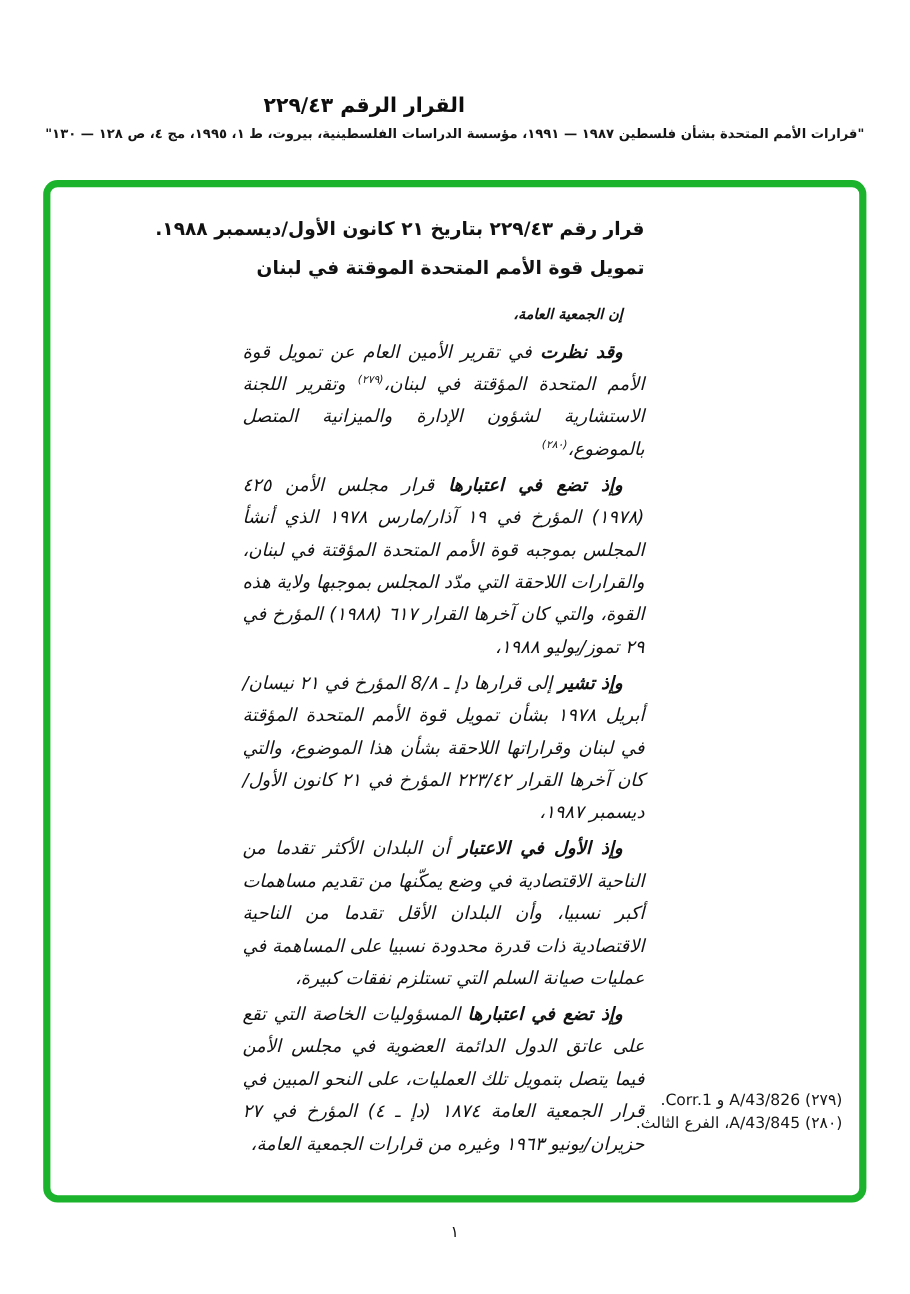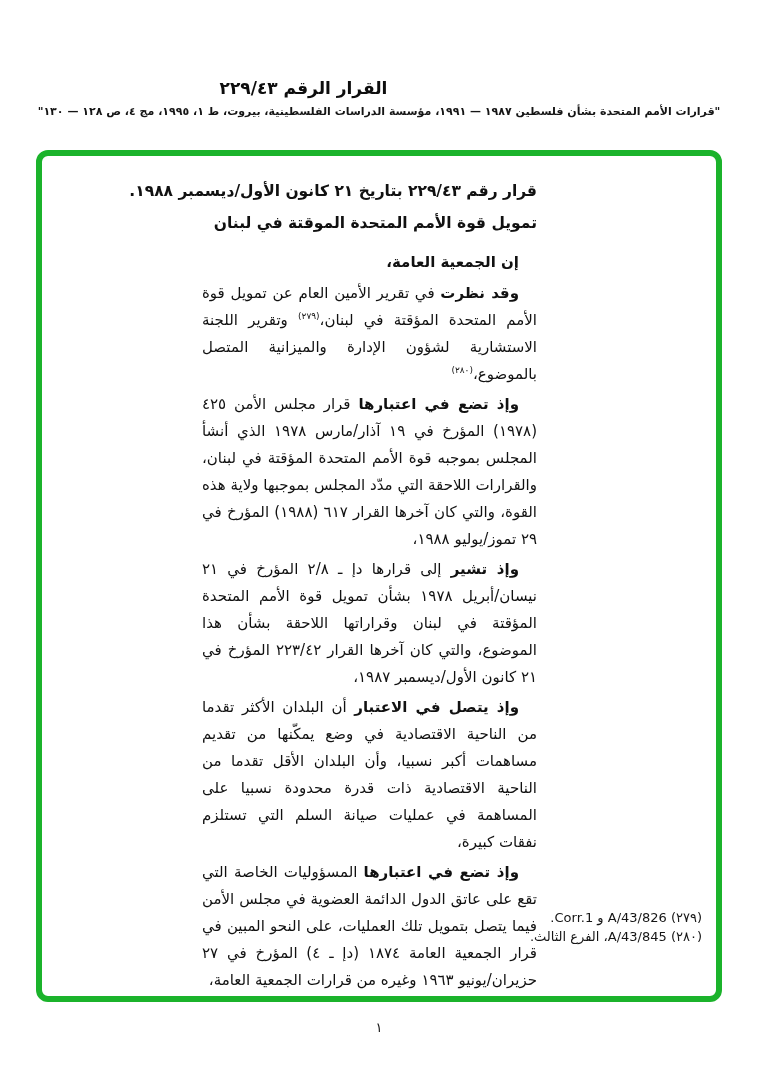--- a/index.html
+++ b/index.html
@@ -37,27 +37,28 @@
   }
   .h-date {
     text-align: center; font-weight: bold; font-size: 15.5px;
     margin: 0 0 14px 0; white-space: nowrap;
   }
   .h-subject {
     text-align: right; font-weight: bold; font-size: 15.5px;
     margin: 0 0 17px 0;
   }
   .opening {
-    font-weight: bold; font-size: 15px; line-height: 27px;
-    text-indent: 18px; margin: 16px 0 4px 0;
+    font-weight: bold; font-size: 12px; line-height: 27px;
+    text-indent: 18px; margin: 16px 0 4px 0; font-style: italic;
   }
   .para {
     font-size: 15px; line-height: 27px;
     text-align: justify; text-indent: 18px;
     margin: 0 0 3px 0;
+    font-style: italic;
   }
   .para .lead { font-weight: bold; }
   sup.fnref { font-size: 9px; line-height: 0; }
   .footnotes {
     position: absolute; right: 14px; bottom: 50px;
     direction: rtl; text-align: right;
     font-size: 13px; line-height: 19px; color: #151515;
   }
   .pagenum {
     position: absolute; top: 1020px; left: 0; width: 758px;
@@ -75,24 +76,24 @@
   <div class="content">
 
     <p class="h-date">قرار رقم ٢٢٩/٤٣ بتاريخ ٢١ كانون الأول/ديسمبر ١٩٨٨.</p>
     <p class="h-subject">تمويل قوة الأمم المتحدة الموقتة في لبنان</p>
     <p class="opening">إن الجمعية العامة،</p>
 
     <p class="para"><span class="lead">وقد نظرت</span><span> في تقرير الأمين العام عن تمويل قوة الأمم المتحدة المؤقتة في لبنان،</span><sup class="fnref">(٢٧٩)</sup><span> وتقرير اللجنة الاستشارية لشؤون الإدارة والميزانية المتصل بالموضوع،</span><sup class="fnref">(٢٨٠)</sup></p>
 
     <p class="para"><span class="lead">وإذ تضع في اعتبارها</span><span> قرار مجلس الأمن ٤٢٥ (١٩٧٨) المؤرخ في ١٩ آذار/مارس ١٩٧٨ الذي أنشأ المجلس بموجبه قوة الأمم المتحدة المؤقتة في لبنان، والقرارات اللاحقة التي مدّد المجلس بموجبها ولاية هذه القوة، والتي كان آخرها القرار ٦١٧ (١٩٨٨) المؤرخ في ٢٩ تموز/يوليو ١٩٨٨،</span></p>
 
-    <p class="para"><span class="lead">وإذ تشير</span><span> إلى قرارها دإ ـ ٢/٨ المؤرخ في ٢١ نيسان/أبريل ١٩٧٨ بشأن تمويل قوة الأمم المتحدة المؤقتة في لبنان وقراراتها اللاحقة بشأن هذا الموضوع، والتي كان آخرها القرار ٢٢٣/٤٢ المؤرخ في ٢١ كانون الأول/ديسمبر ١٩٨٧،</span></p>
+    <p class="para"><span class="lead">وإذ تشير</span><span> إلى قرارها دإ ـ 8/٨ المؤرخ في ٢١ نيسان/أبريل ١٩٧٨ بشأن تمويل قوة الأمم المتحدة المؤقتة في لبنان وقراراتها اللاحقة بشأن هذا الموضوع، والتي كان آخرها القرار ٢٢٣/٤٢ المؤرخ في ٢١ كانون الأول/ديسمبر ١٩٨٧،</span></p>
 
 
-    <p class="para"><span class="lead">وإذ يتصل في الاعتبار</span><span> أن البلدان الأكثر تقدما من الناحية الاقتصادية في وضع يمكّنها من تقديم مساهمات أكبر نسبيا، وأن البلدان الأقل تقدما من الناحية الاقتصادية ذات قدرة محدودة نسبيا على المساهمة في عمليات صيانة السلم التي تستلزم نفقات كبيرة،</span></p>
+    <p class="para"><span class="lead">وإذ الأول في الاعتبار</span><span> أن البلدان الأكثر تقدما من الناحية الاقتصادية في وضع يمكّنها من تقديم مساهمات أكبر نسبيا، وأن البلدان الأقل تقدما من الناحية الاقتصادية ذات قدرة محدودة نسبيا على المساهمة في عمليات صيانة السلم التي تستلزم نفقات كبيرة،</span></p>
 
     <p class="para"><span class="lead">وإذ تضع في اعتبارها</span><span> المسؤوليات الخاصة التي تقع على عاتق الدول الدائمة العضوية في مجلس الأمن فيما يتصل بتمويل تلك العمليات، على النحو المبين في قرار الجمعية العامة ١٨٧٤ (دإ ـ ٤) المؤرخ في ٢٧ حزيران/يونيو ١٩٦٣ وغيره من قرارات الجمعية العامة،</span></p>
 
   </div>
 
   <div class="footnotes">
     <div><span>(٢٧٩)</span><span> A/43/826 و Corr.1.</span></div>
     <div><span>(٢٨٠)</span><span> A/43/845، الفرع الثالث.</span></div>
   </div>
 </div>

